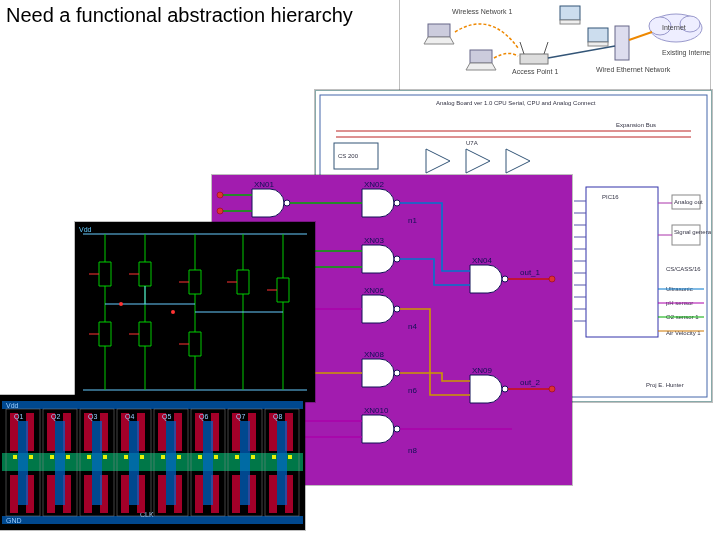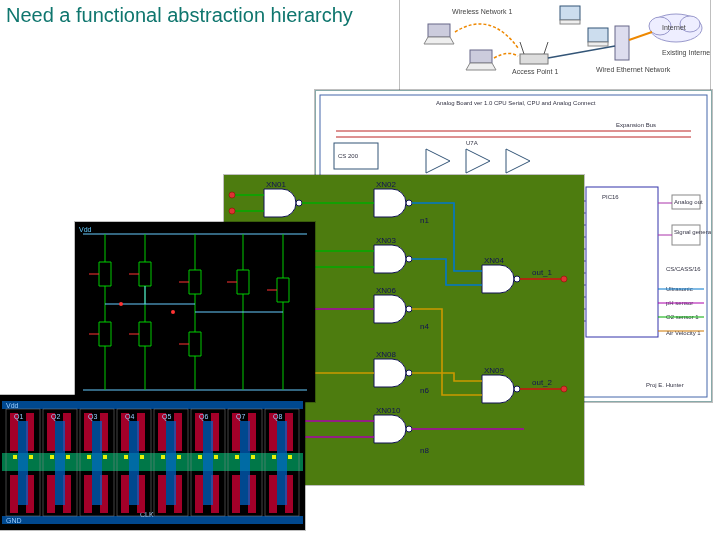--- a/index.html
+++ b/index.html
@@ -1,28 +1,28 @@
 <!DOCTYPE html>
 <html><head>
 <meta charset="utf-8">
 <style>
   html,body{margin:0;padding:0;width:720px;height:540px;background:#fff;font-family:Arial,Helvetica,sans-serif;overflow:hidden}
   .slide{position:relative;width:720px;height:540px}
-  .title{position:absolute;left:6px;top:4px;font-size:20px;color:#0f766e;font-weight:400}
+  .title{position:absolute;left:6px;top:4px;font-size:20px;color:#000000;font-weight:400}
   .layer{position:absolute;box-shadow:0 0 0 1px rgba(0,0,0,.25)}
   
   .net{left:400px;top:0;width:310px;height:95px;background:#fff}
   .net svg{width:100%;height:100%}
   .lbl{font-size:7px;fill:#444;font-family:Verdana,Arial}
   
   .board{left:315px;top:90px;width:395px;height:310px;background:#fff;border:1px solid #8aa}
   .board svg{width:100%;height:100%}
   .bt{font-size:6px;fill:#334}
   
-  .gates{left:224px;top:175px;width:360px;height:310px;background:#4d7c0f}
+  .gates{left:212px;top:175px;width:360px;height:310px;background:#a21caf}
   .gates::before{content:"";position:absolute;inset:0;background-image:radial-gradient(circle,#96b 0.6px,transparent 0.6px);background-size:8px 10px;opacity:.55}
   .gates svg{position:relative;width:100%;height:100%}
   .pin{fill:#d33;stroke:#800;stroke-width:.5}
   .gw{fill:none;stroke-width:1.6}
   .gtxt{font-size:8px;fill:#115}
   
   .trans{left:75px;top:222px;width:240px;height:180px;background:#000}
   .trans svg{width:100%;height:100%}
   .tw{stroke:#0c0;stroke-width:1;fill:none}
   .tr{stroke:#f33;stroke-width:1;fill:none}

